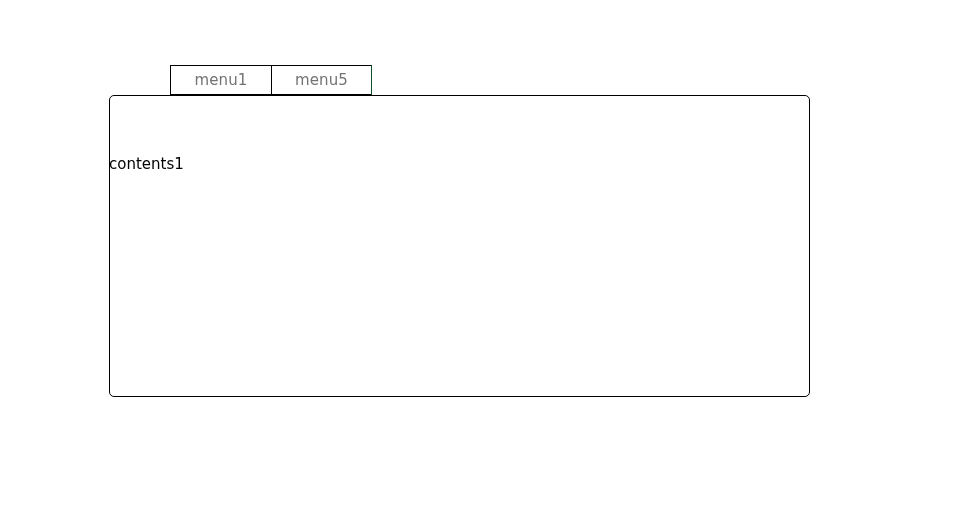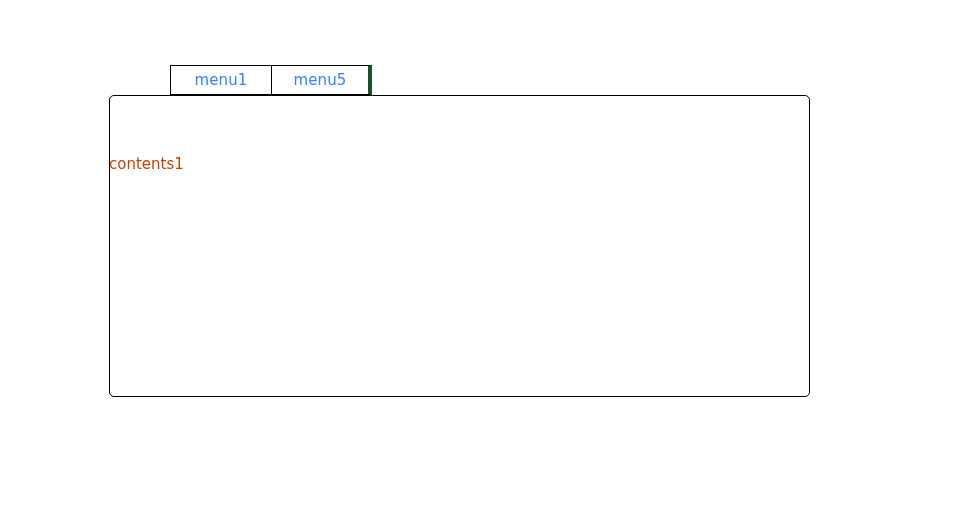--- a/index.html
+++ b/index.html
@@ -41,27 +41,27 @@
     width: 101px;
     height: 30px;
     background: #ffffff;
     border: 1px solid #000000;
     border-right: none;
     display: flex;
     align-items: center;
     justify-content: center;
     font-size: 15px;
     line-height: 1;
-    color: #3b82f6;
+    color: #737373;
     letter-spacing: 0.1px;
     cursor: default;
   }
 
   .tab:last-child {
-    border-right: 4px solid #14532d;
+    border-right: 1px solid #14532d;
   }
 
   
   .panel {
     box-sizing: border-box;
     position: absolute;
     left: 109px;
     top: 95px;
     width: 701px;
     height: 302px;
@@ -78,21 +78,21 @@
     width: 100%;
     height: 100%;
   }
 
   .panel-text {
     position: absolute;
     left: -1px;
     top: 61px;
     font-size: 15px;
     line-height: 1;
-    color: #c2410c;
+    color: #000000;
     white-space: nowrap;
   }
 </style>
 </head>
 <body>
 
 <div id="app">
 
   <div class="tab-strip">
     <div class="tab">

